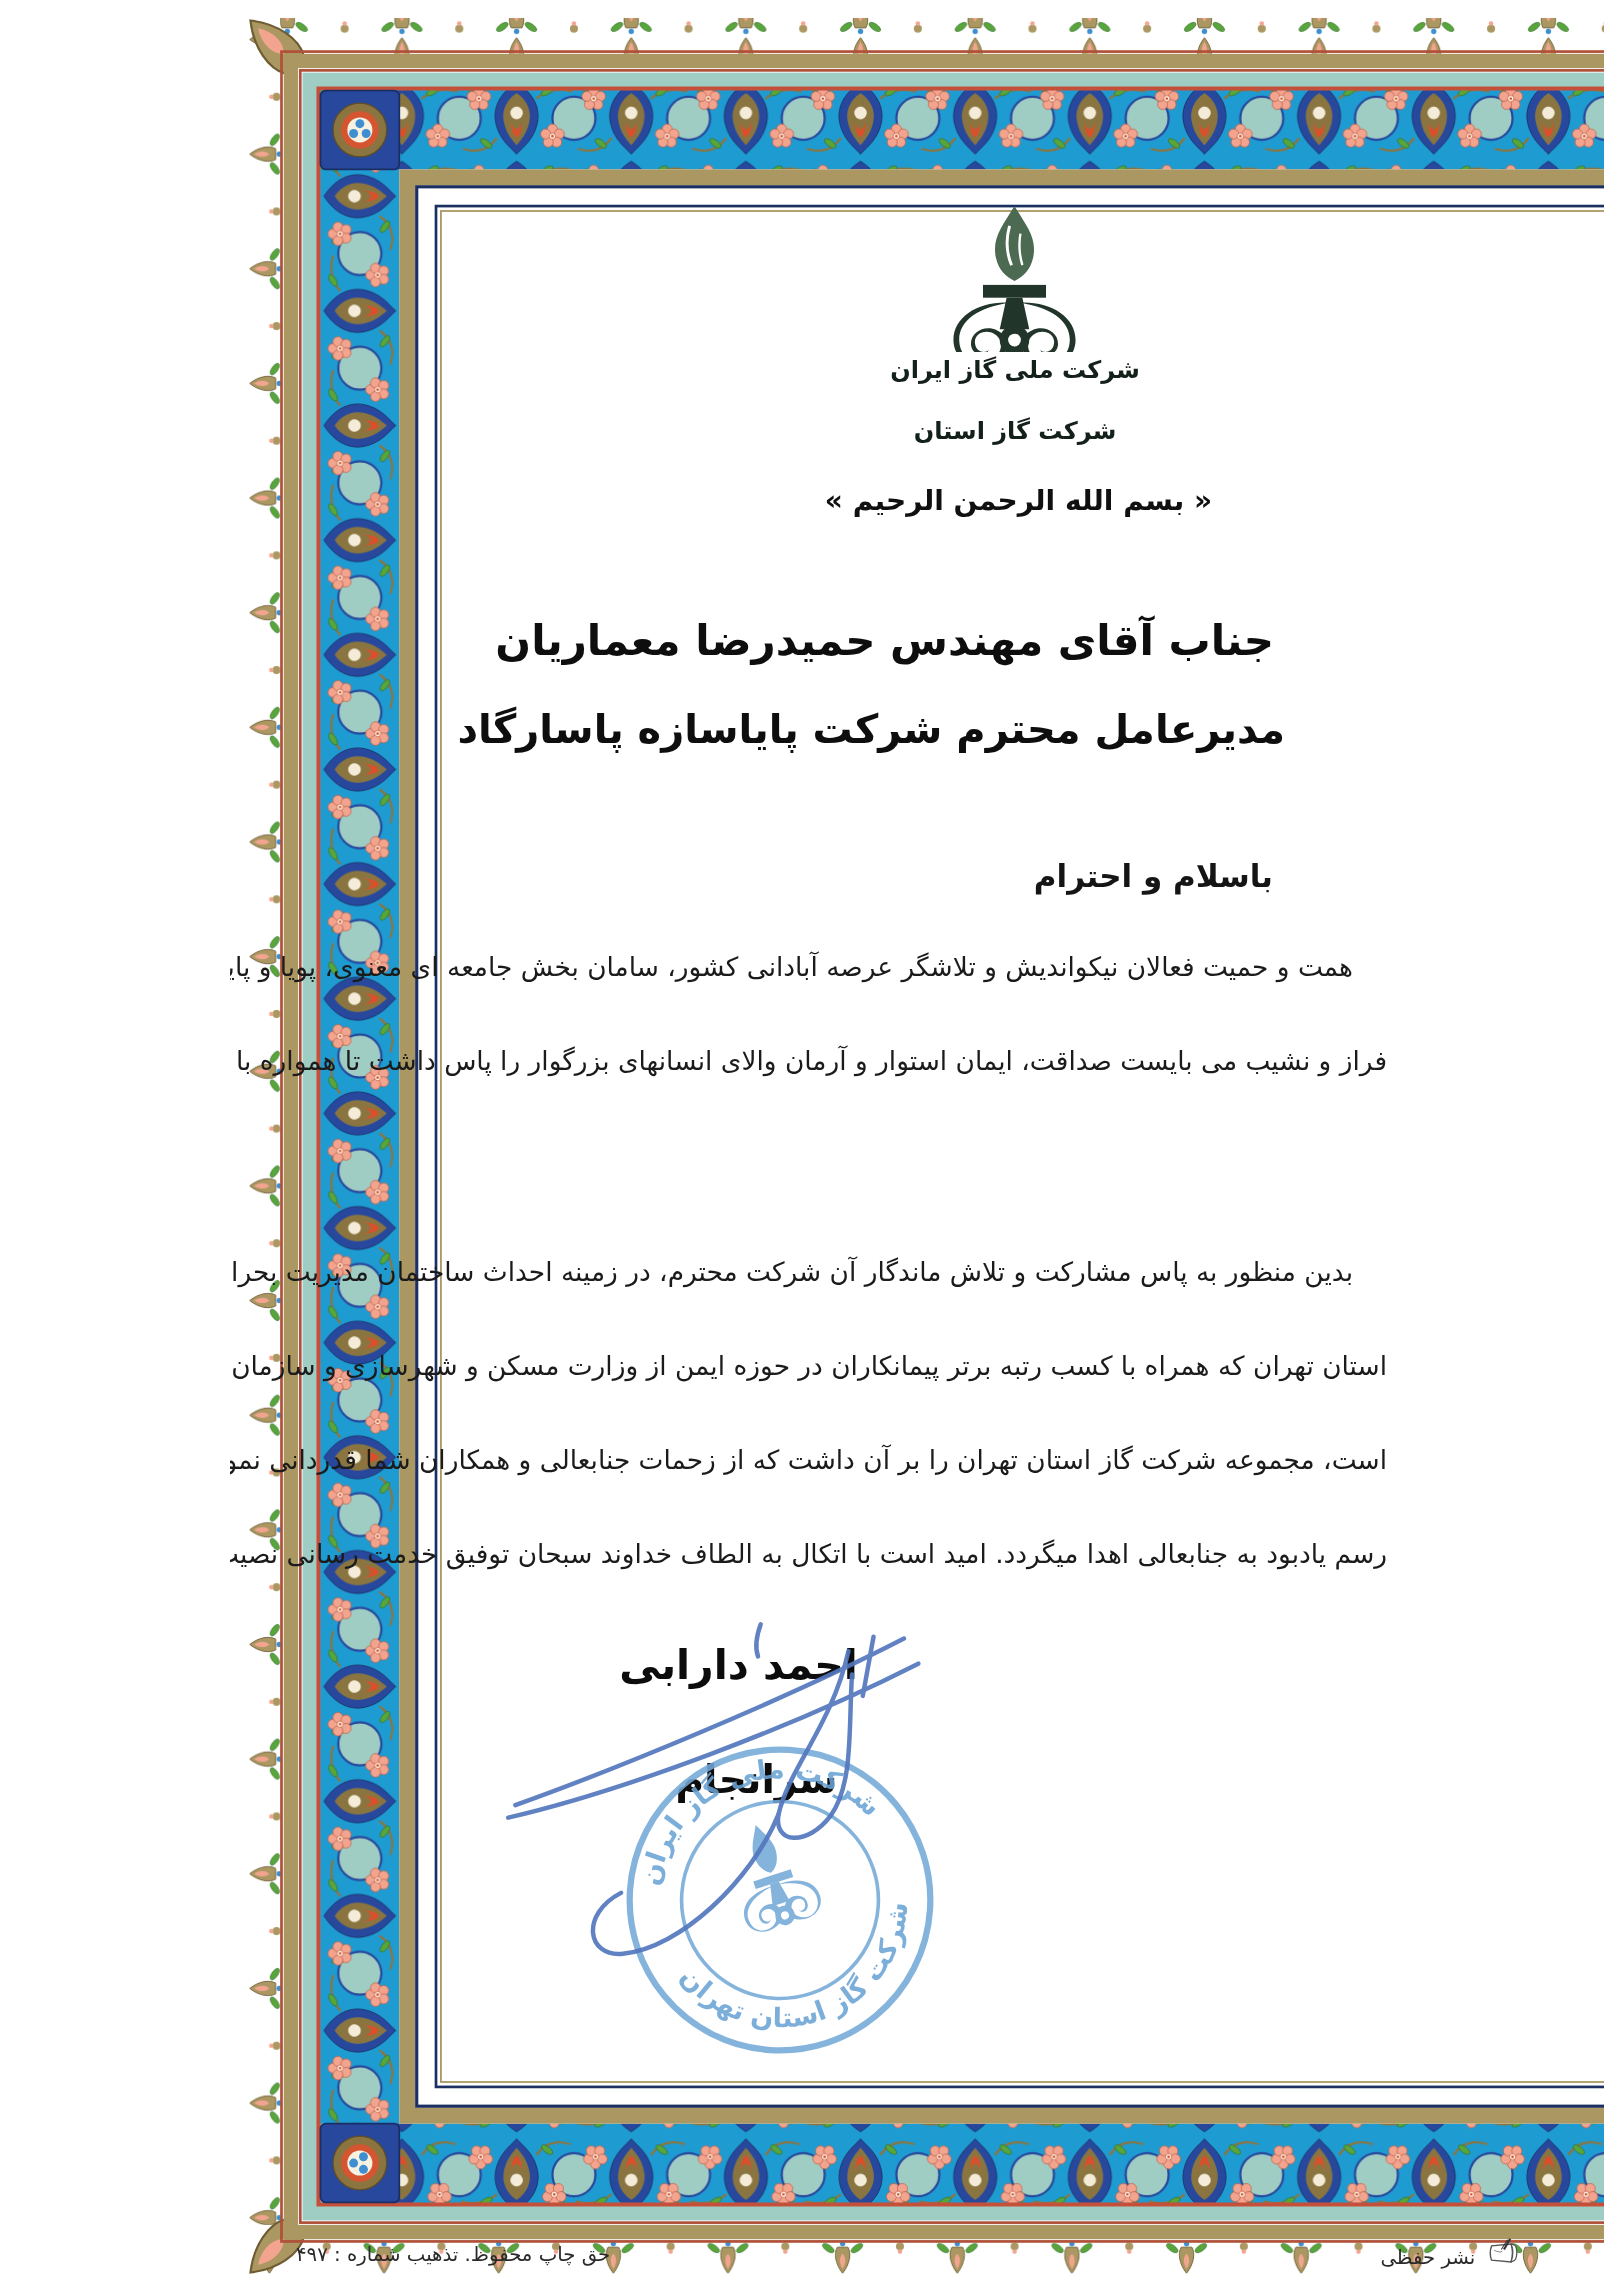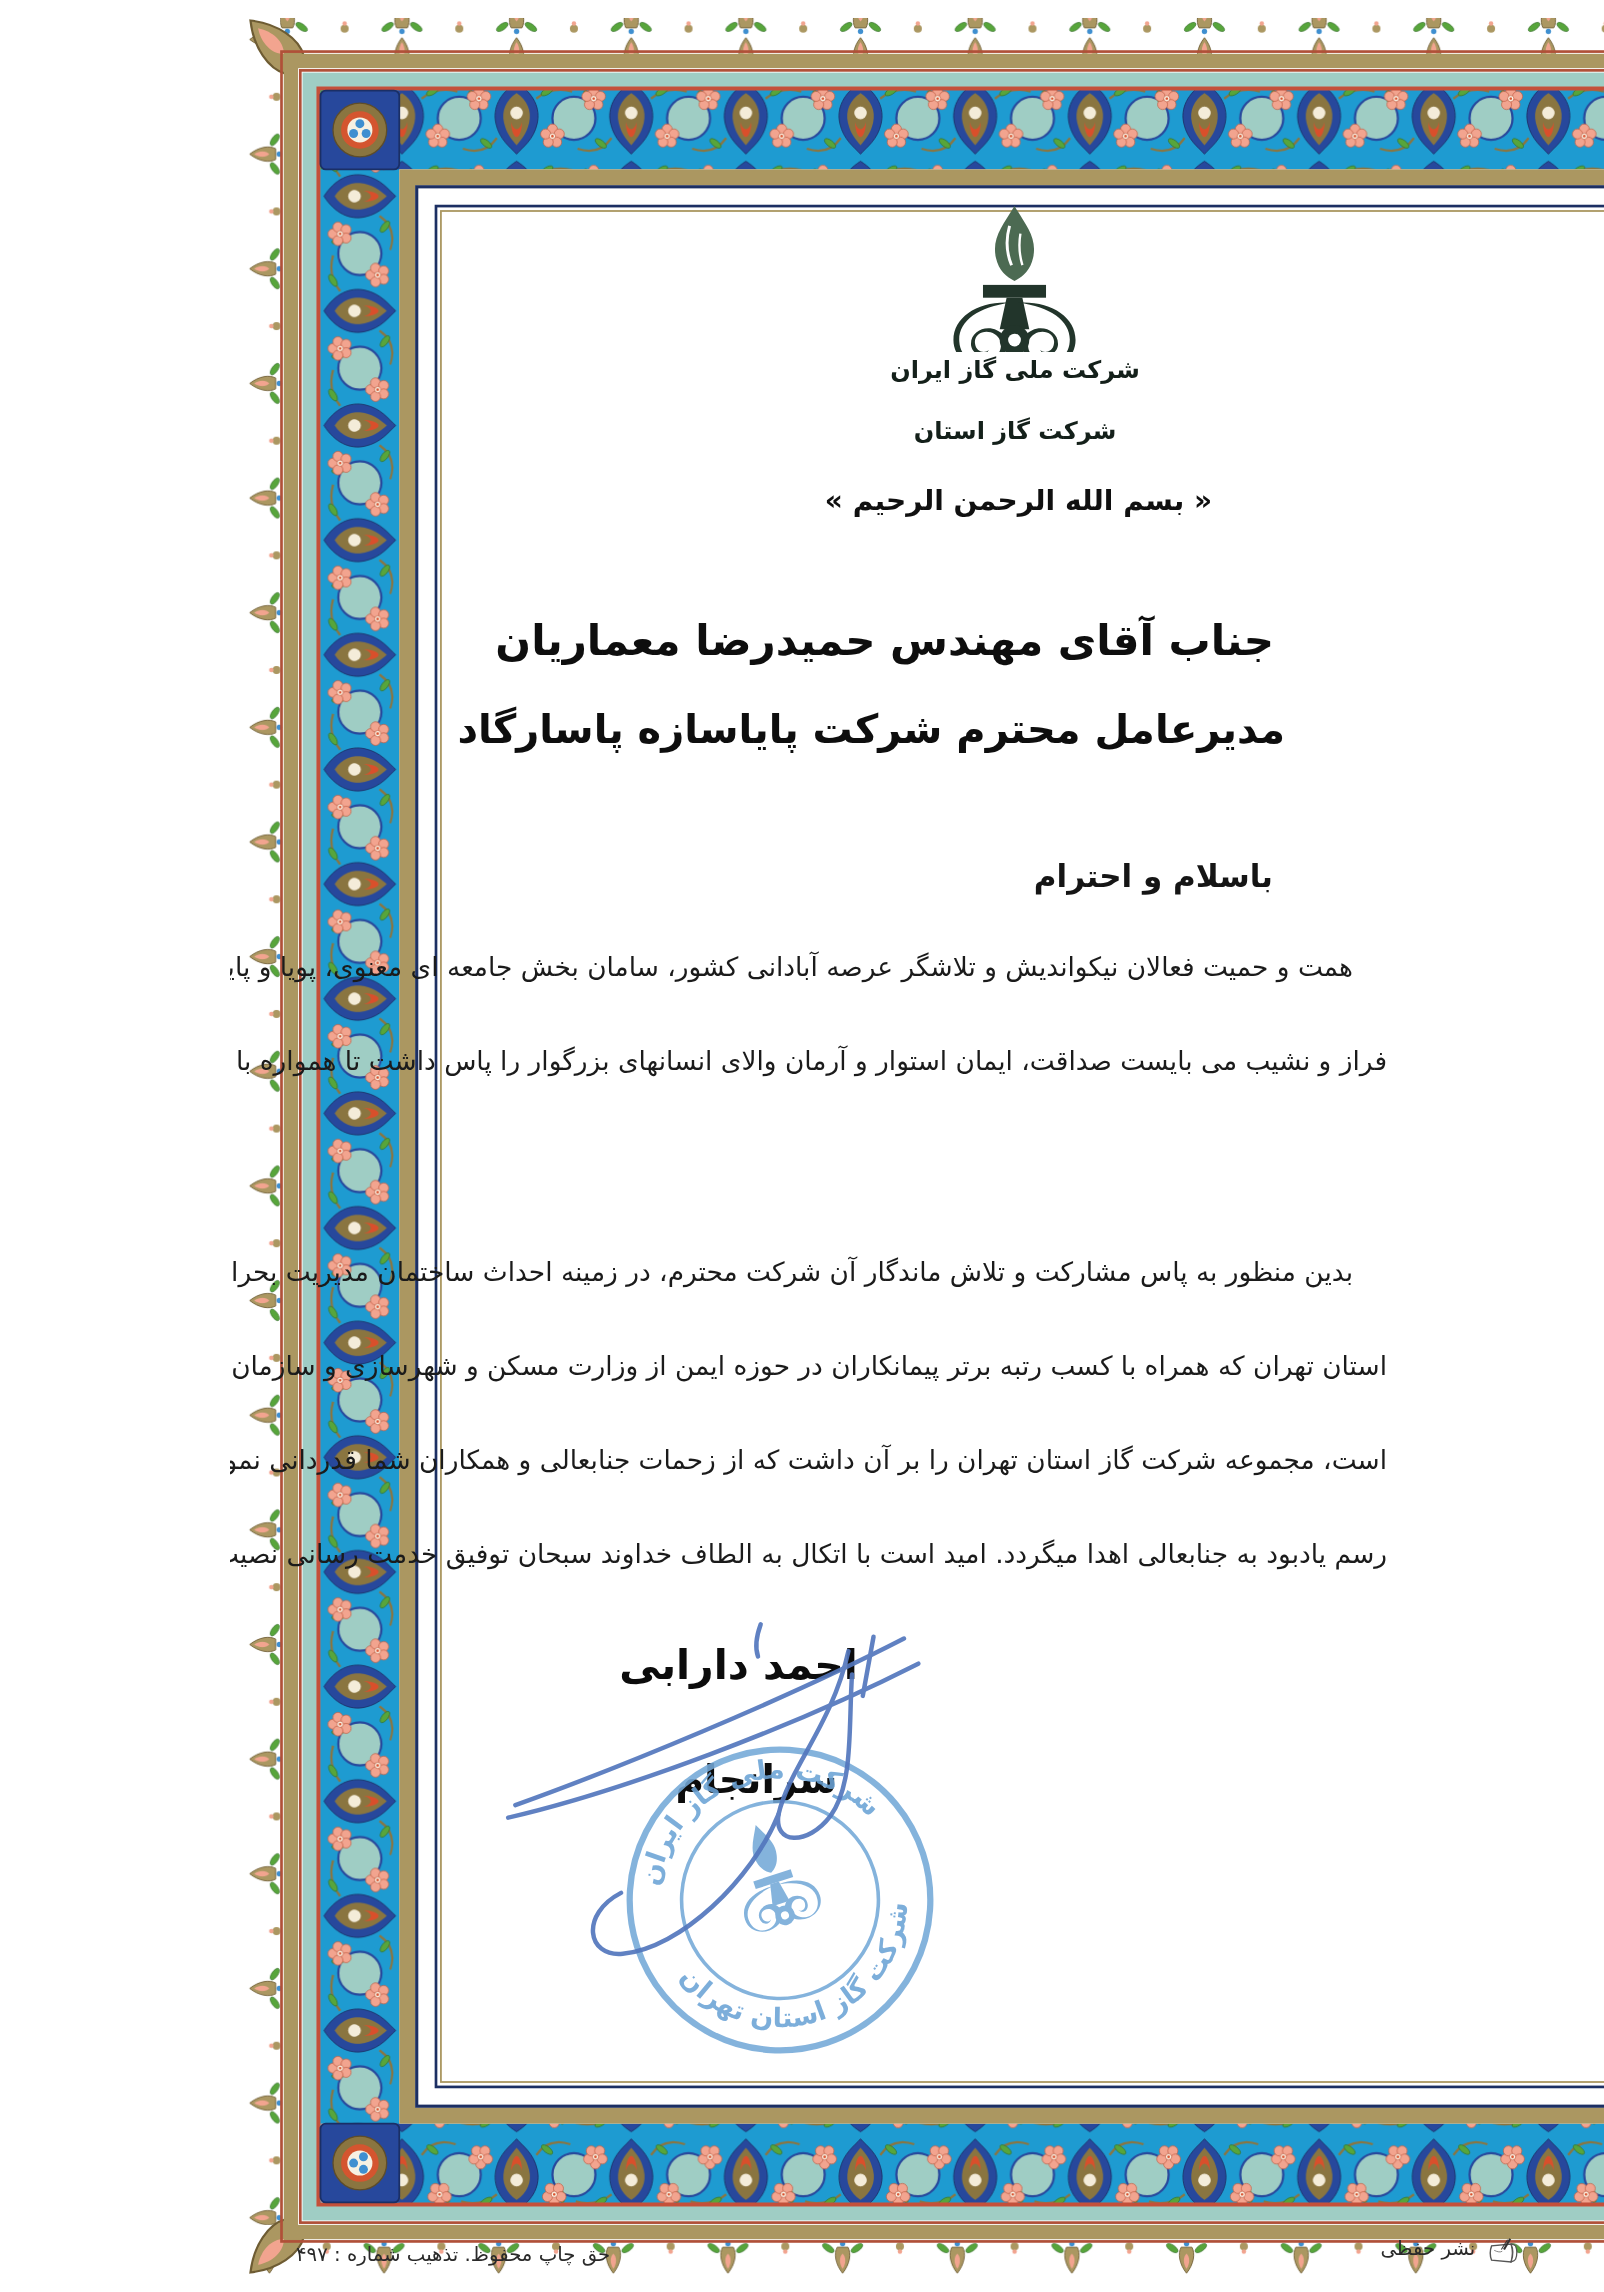--- a/index.html
+++ b/index.html
@@ -39,21 +39,21 @@
     left:365px;width:287px;text-align:center;
     font-size:41px;font-weight:bold;color:#0c0c0c;white-space:nowrap;
   }
   .sig-title{
     left:419px;width:215px;text-align:center;
     font-size:39px;font-weight:bold;color:#0c0c0c;white-space:nowrap;
   }
   .footer{
     font-size:19.7px;color:#2a2a2a;white-space:nowrap;
   }
-  .footer-right{display:flex;align-items:flex-start;gap:10.7px;direction:rtl;}
+  .footer-right{display:flex;align-items:flex-end;gap:10.7px;direction:rtl;}
 </style>
 </head>
 <body>
 
 <div class="page">
 
   <svg class="abs" style="left:0;top:0;" width="1605" height="2293" viewBox="0 0 1792 2560">
     <defs>
       <g id="fl5">
         <g fill="#f2a48f" stroke="#c0593f" stroke-width="0.8">

